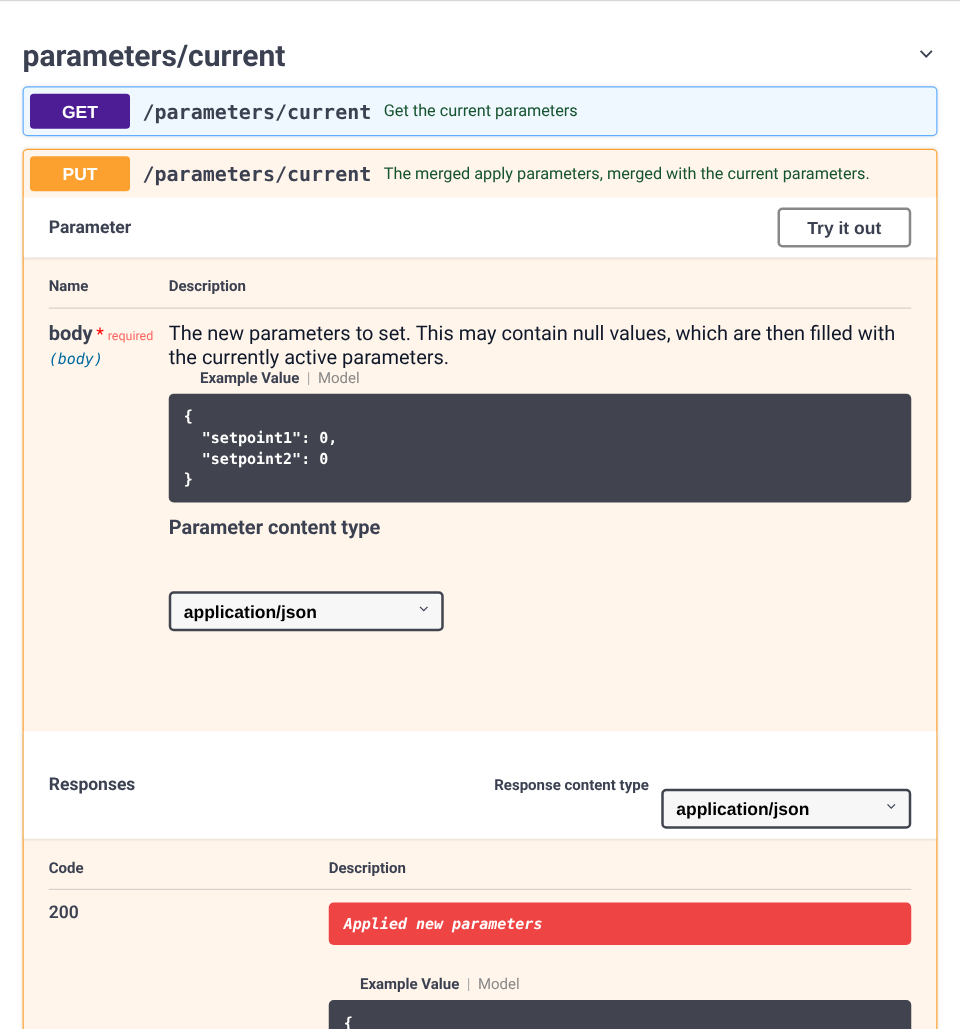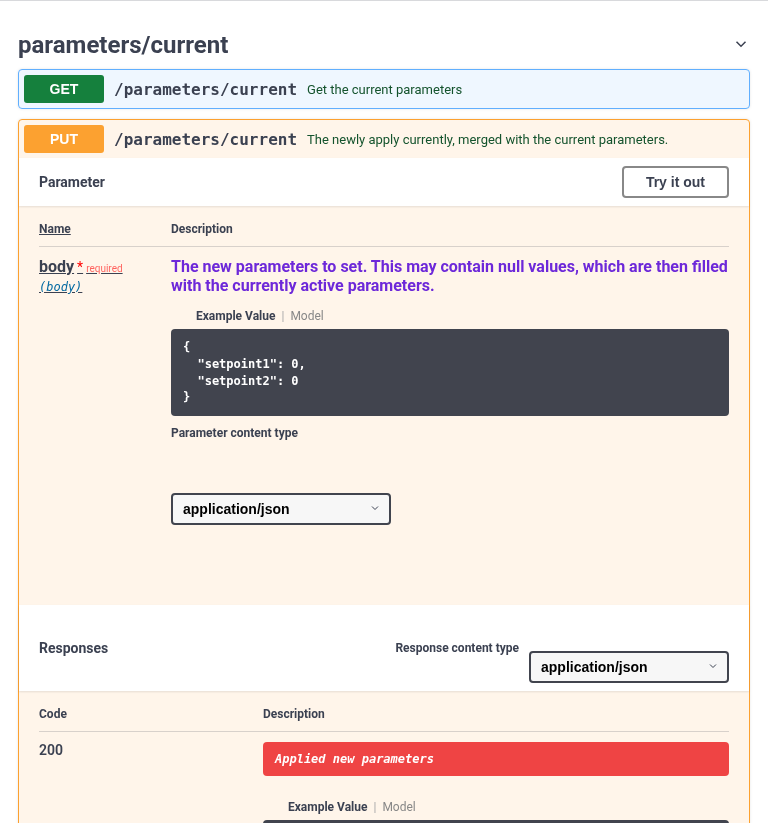--- a/index.html
+++ b/index.html
@@ -35,21 +35,21 @@
     .opblock-put { border: 1px solid #fca130; background: rgba(252,161,48,0.1); }
     .opblock-summary {
       display: flex; align-items: center; padding: 5px; gap: 10px;
       cursor: pointer;
     }
     .method {
       font-size: 14px; font-weight: 700; min-width: 80px;
       padding: 6px 0; text-align: center; color: #fff;
       border-radius: 3px; font-family: sans-serif;
     }
-    .method-get { background: #15803d; }
+    .method-get { background: #4c1d95; }
     .method-put { background: #fca130; }
     .path {
       font-family: "SFMono-Regular", Consolas, monospace;
       font-size: 16px; font-weight: 600; color: #3b4151;
     }
     .summary-desc { font-size: 13px; color: #14532d; }
     .section-header {
       display: flex; align-items: center; justify-content: space-between;
       padding: 8px 20px; background: #fff; box-shadow: 0 1px 2px rgba(0,0,0,0.1);
     }
@@ -59,45 +59,45 @@
       background: transparent; font-size: 14px; font-weight: 700; cursor: pointer;
       color: #3b4151;
     }
     .params-table {
       padding: 16px 20px 20px;
     }
     .params-thead {
       display: flex; border-bottom: 1px solid rgba(59,65,81,0.2);
       padding-bottom: 10px; margin-bottom: 10px;
     }
-    .col-name { width: 132px; text-decoration: underline; }
+    .col-name { width: 96px; }
     .col-desc { flex: 1; }
     .th { font-size: 12px; font-weight: 700; color: #3b4151; }
     .params-row { display: flex; }
     .param-name { font-size: 16px; font-weight: 700; }
     .required-star { color: #ff0000; padding: 0 3px; }
     .required-label { font-size: 10px; color: rgba(255,0,0,0.6); font-weight: 400; }
     .param-in {
       font-family: "SFMono-Regular", Consolas, monospace;
       font-size: 12px; color: #0369a1; font-style: italic; margin-top: 4px;
     }
     .param-body-desc {
-      font-size: 16px; color: #6d28d9; margin-bottom: 14px; font-weight: bold;
+      font-size: 16px; color: #0f172a; 
     }
     .tab-line { margin-bottom: 6px; font-size: 12px; padding-left: 25px; }
     .tab-active { font-weight: 700; }
     .tab-sep { color: #aaa; margin: 0 6px; }
     .tab-inactive { color: #888; cursor: pointer; }
     .code-block {
       background: #41444e; color: #fff; border-radius: 4px;
       padding: 10px 12px; font-family: "SFMono-Regular", Consolas, monospace;
       font-size: 12px; white-space: pre; line-height: 1.4; font-weight: 600;
       margin-bottom: 10px;
     }
-    .content-type-label { font-size: 12px; font-weight: 700; margin-bottom: 15px; }
+    .content-type-label { font-size: 16px; font-weight: 700; margin-bottom: 4px; }
     .content-type-select {
       border: 2px solid #41444e; border-radius: 4px; background: #f7f7f7;
       padding: 6px 32px 6px 10px; font-size: 14px; font-weight: 700;
       appearance: none; position: relative; min-width: 220px;
     }
     .select-wrap { position: relative; display: inline-block; margin-top: 38px; }
     .select-arrow {
       position: absolute; right: 10px; top: 50%; transform: translateY(-50%);
       pointer-events: none;
     }
@@ -143,21 +143,21 @@
       <span class="method method-get">GET</span>
       <span class="path">/parameters/current</span>
       <span class="summary-desc">Get the current parameters</span>
     </div>
   </div>
 
   <div class="opblock opblock-put">
     <div class="opblock-summary">
       <span class="method method-put">PUT</span>
       <span class="path">/parameters/current</span>
-      <span class="summary-desc">The newly apply currently, merged with the current parameters.</span>
+      <span class="summary-desc">The merged apply parameters, merged with the current parameters.</span>
     </div>
 
     <div class="section-header">
       <span class="section-title">Parameter</span>
       <button class="try-btn">Try it out</button>
     </div>
 
     <div class="params-table">
       <div class="params-thead">
         <div class="col-name th">Name</div>

